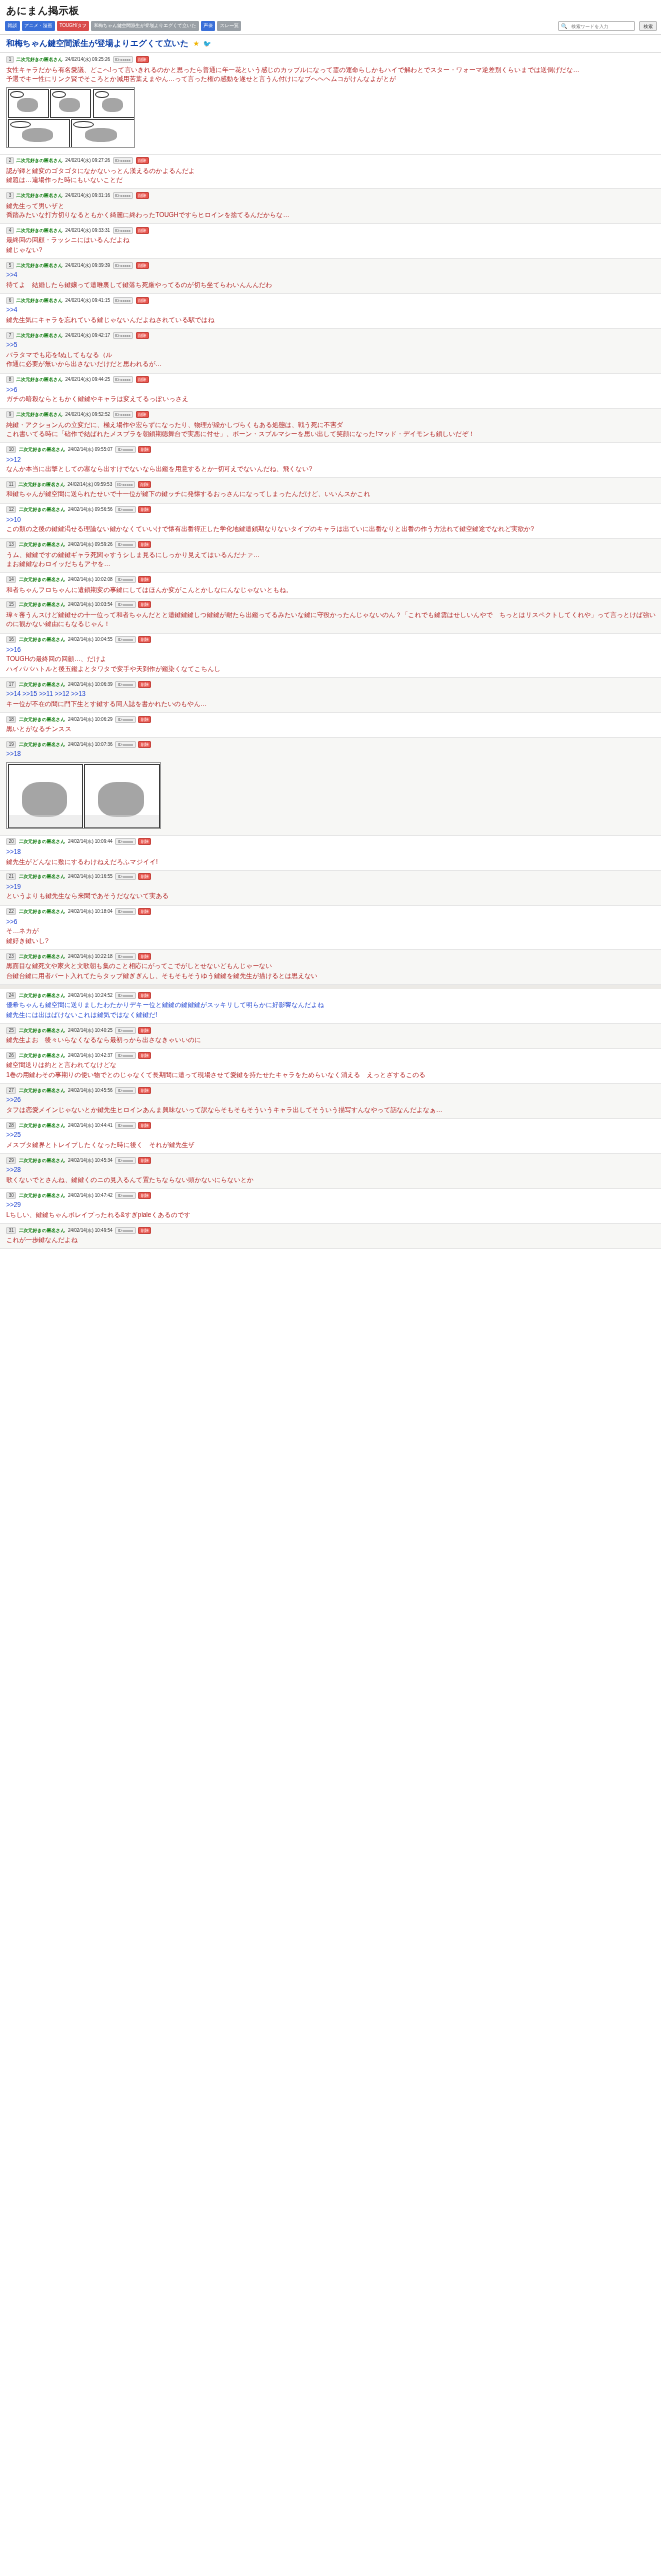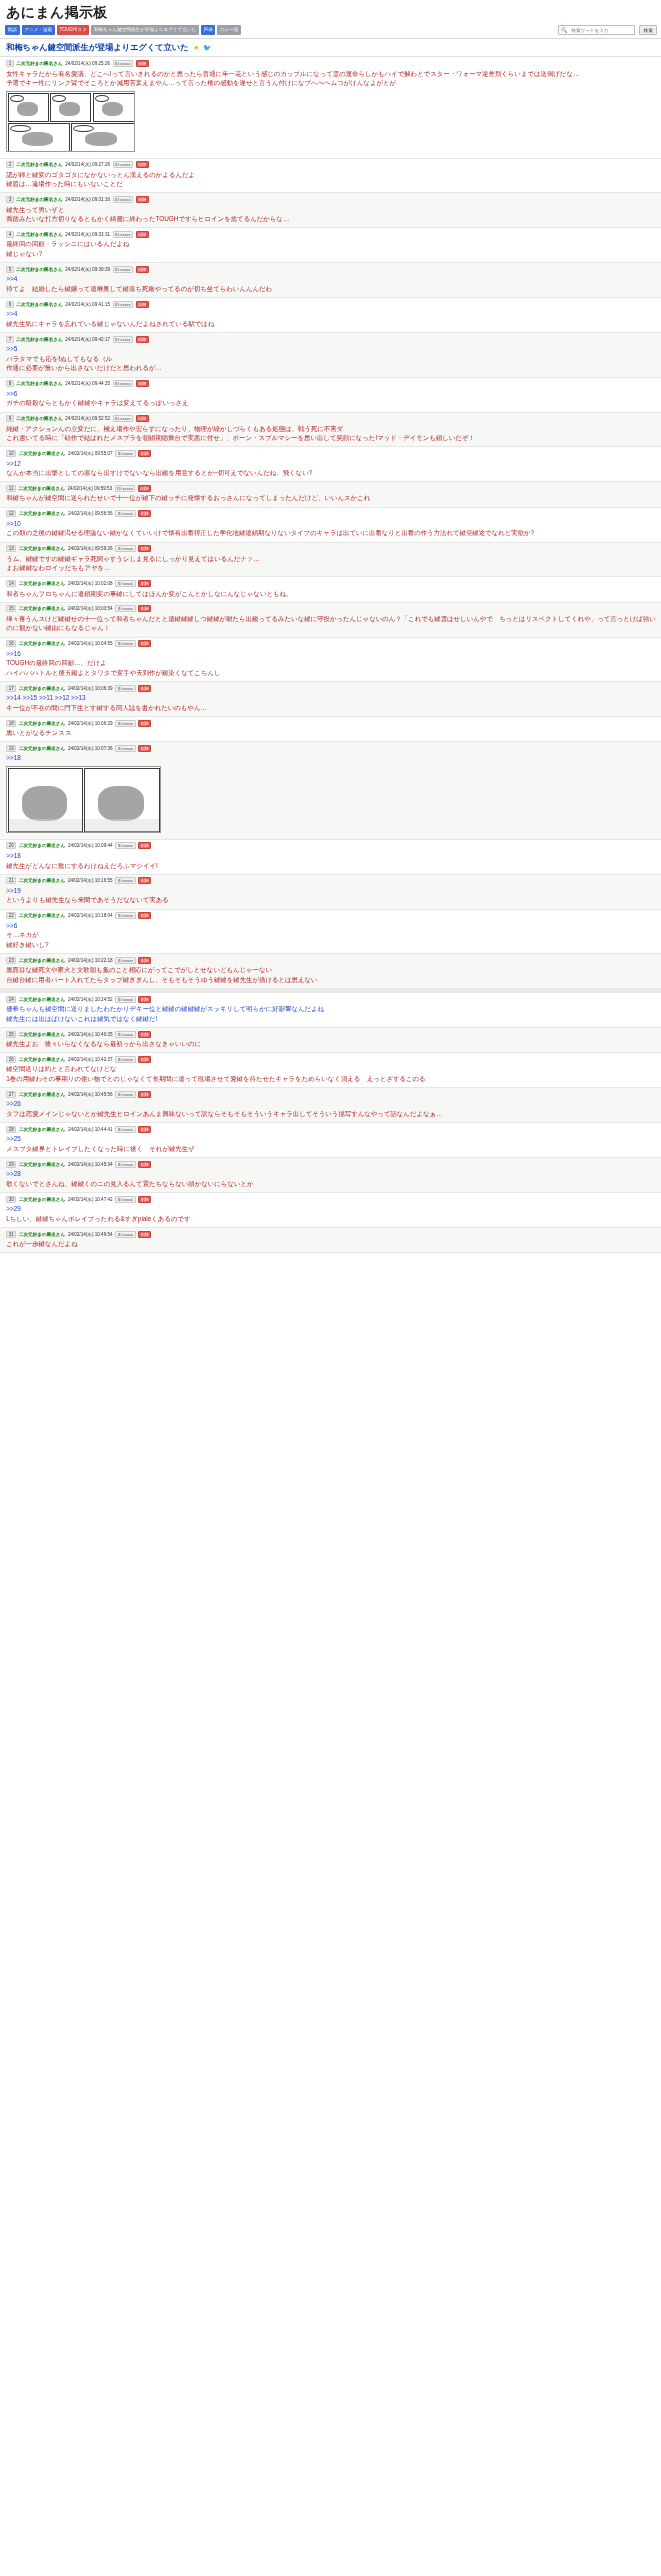--- a/index.html
+++ b/index.html
@@ -11,21 +11,21 @@
     font-size: 6.7px;
     color: #111;
   }
   
   .site-header {
     background: #ffffff;
     border-bottom: 0.5px solid #d8d8d8;
     padding: 3.1px 5.2px 0 5.2px;
   }
   .site-title {
-    font-size: 14px;
+    font-size: 10px;
     font-weight: bold;
     color: #222;
     letter-spacing: 0.3px;
     padding: 1px 0 3.1px 1px;
   }
   .topbar {
     display: flex;
     align-items: stretch;
     gap: 2.1px;
     padding-bottom: 2.6px;

